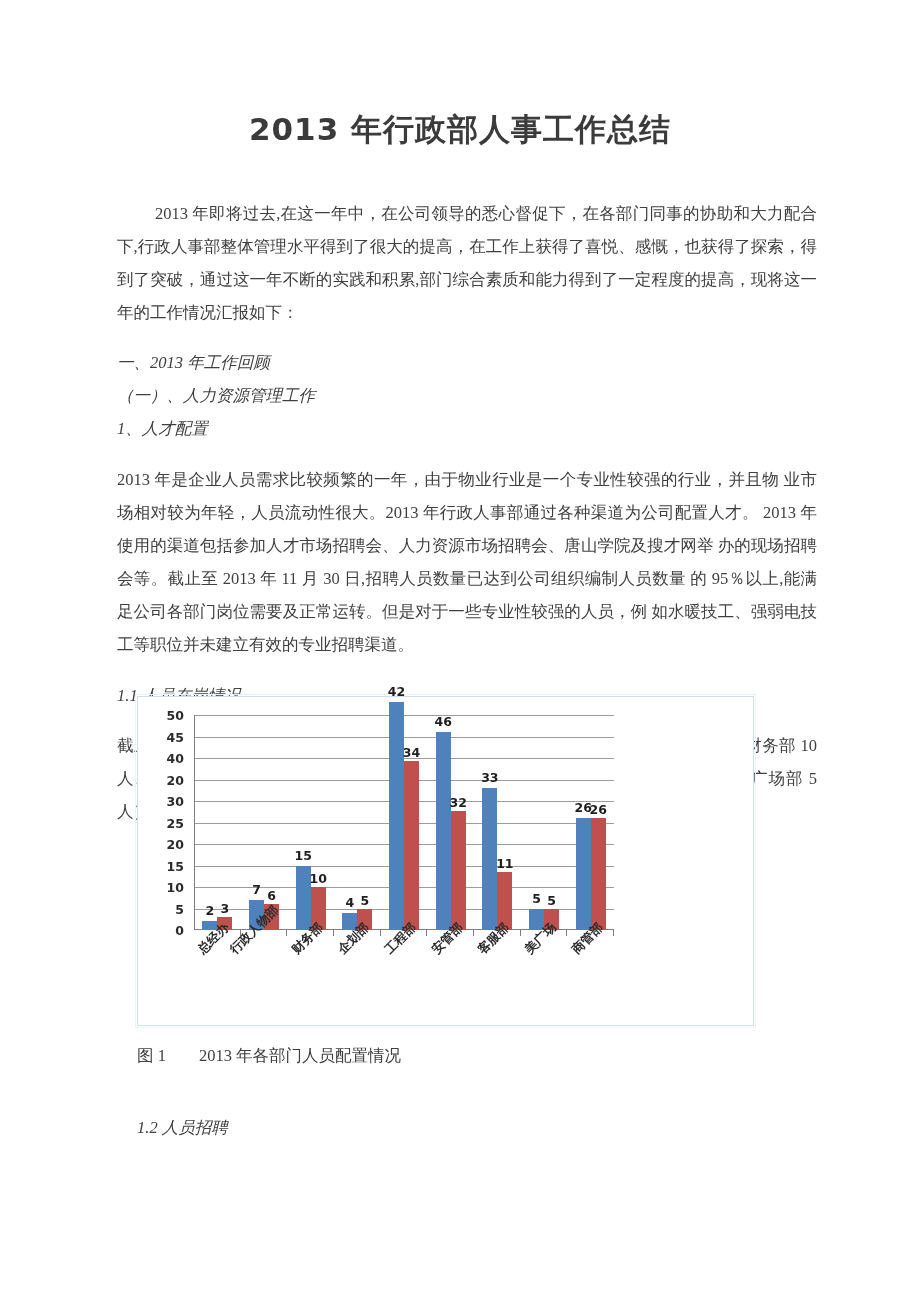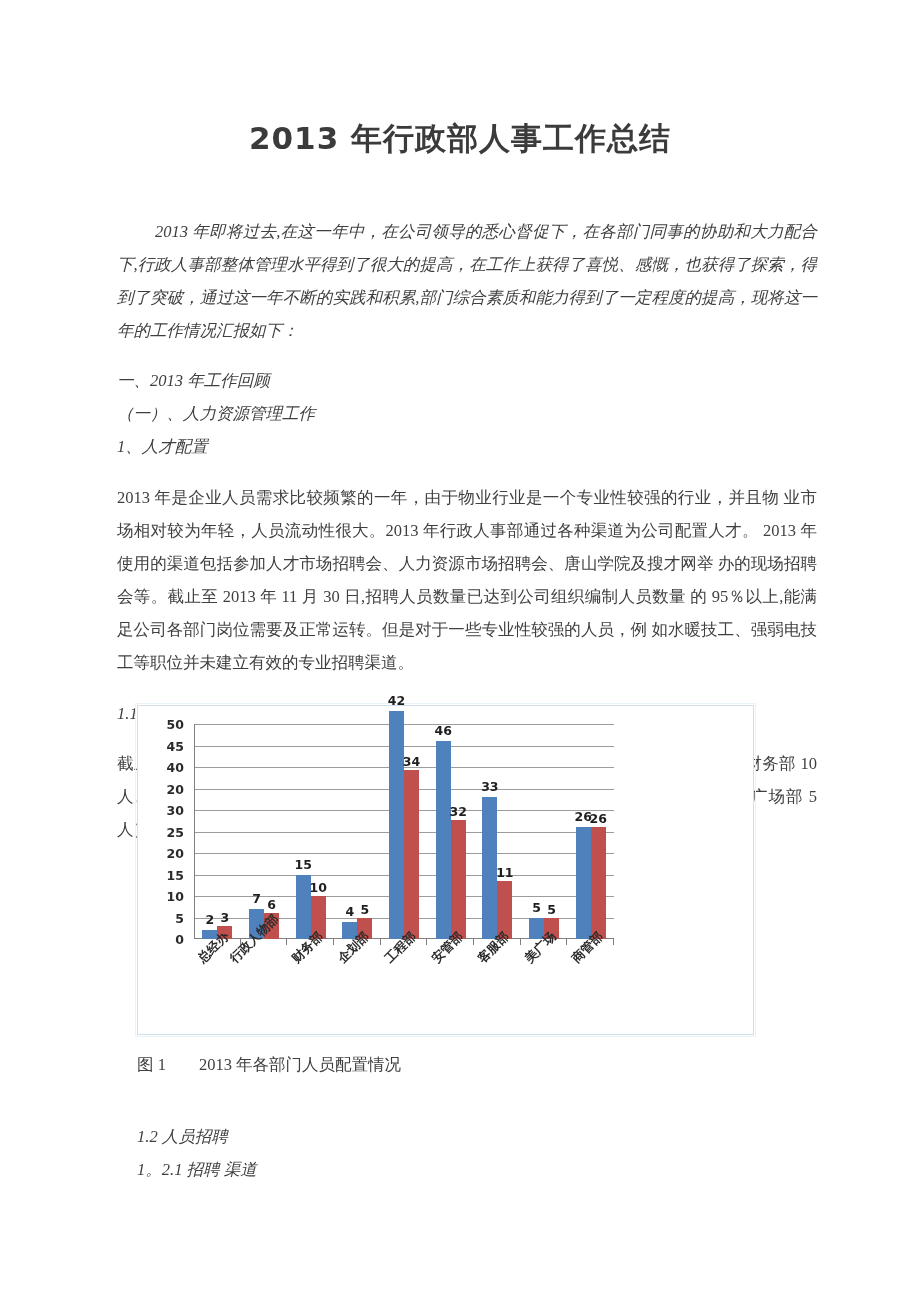--- a/index.html
+++ b/index.html
@@ -22,38 +22,37 @@
     box-sizing: border-box;
     padding: 0;
   }
   .doc-title {
     text-align: center;
     font-family: "DejaVu Sans", "Liberation Sans", sans-serif;
     font-size: 31px;
     font-weight: 700;
     color: #3b3b3b;
     letter-spacing: 1px;
-    margin: 12px;
+    margin: 3px;
     padding-top: 108px;
     line-height: 1.2;
   }
   .body-wrap {
     padding: 0 103px 0 117px;
   }
   p.para {
     margin: 0;
     font-size: 16.5px;
     line-height: 33px;
     text-align: justify;
     text-justify: inter-ideograph;
     color: #3f3f3f;
   }
   p.indent {
     text-indent: 2.3em;
-    font-style: italic;
   }
   .gap-1 { height: 46px; }
   .gap-2 { height: 17px; }
   .gap-3 { height: 18px; }
   .gap-4 { height: 18px; }
   .gap-5 { height: 17px; }
 
   .heading-line {
     margin: 0;
     font-size: 16.5px;
@@ -451,16 +450,15 @@
           </div>
         </div>
 
     </div>
   </div>
 
   <div class="figcaption">图 1        2013 年各部门人员配置情况</div>
 
   <div class="tail">
     <p class="heading-line">1.2 人员招聘</p>
-    <p class="heading-line">1。2.1 招聘 渠道</p>
   </div>
 
 </div>
 
 </body></html>

